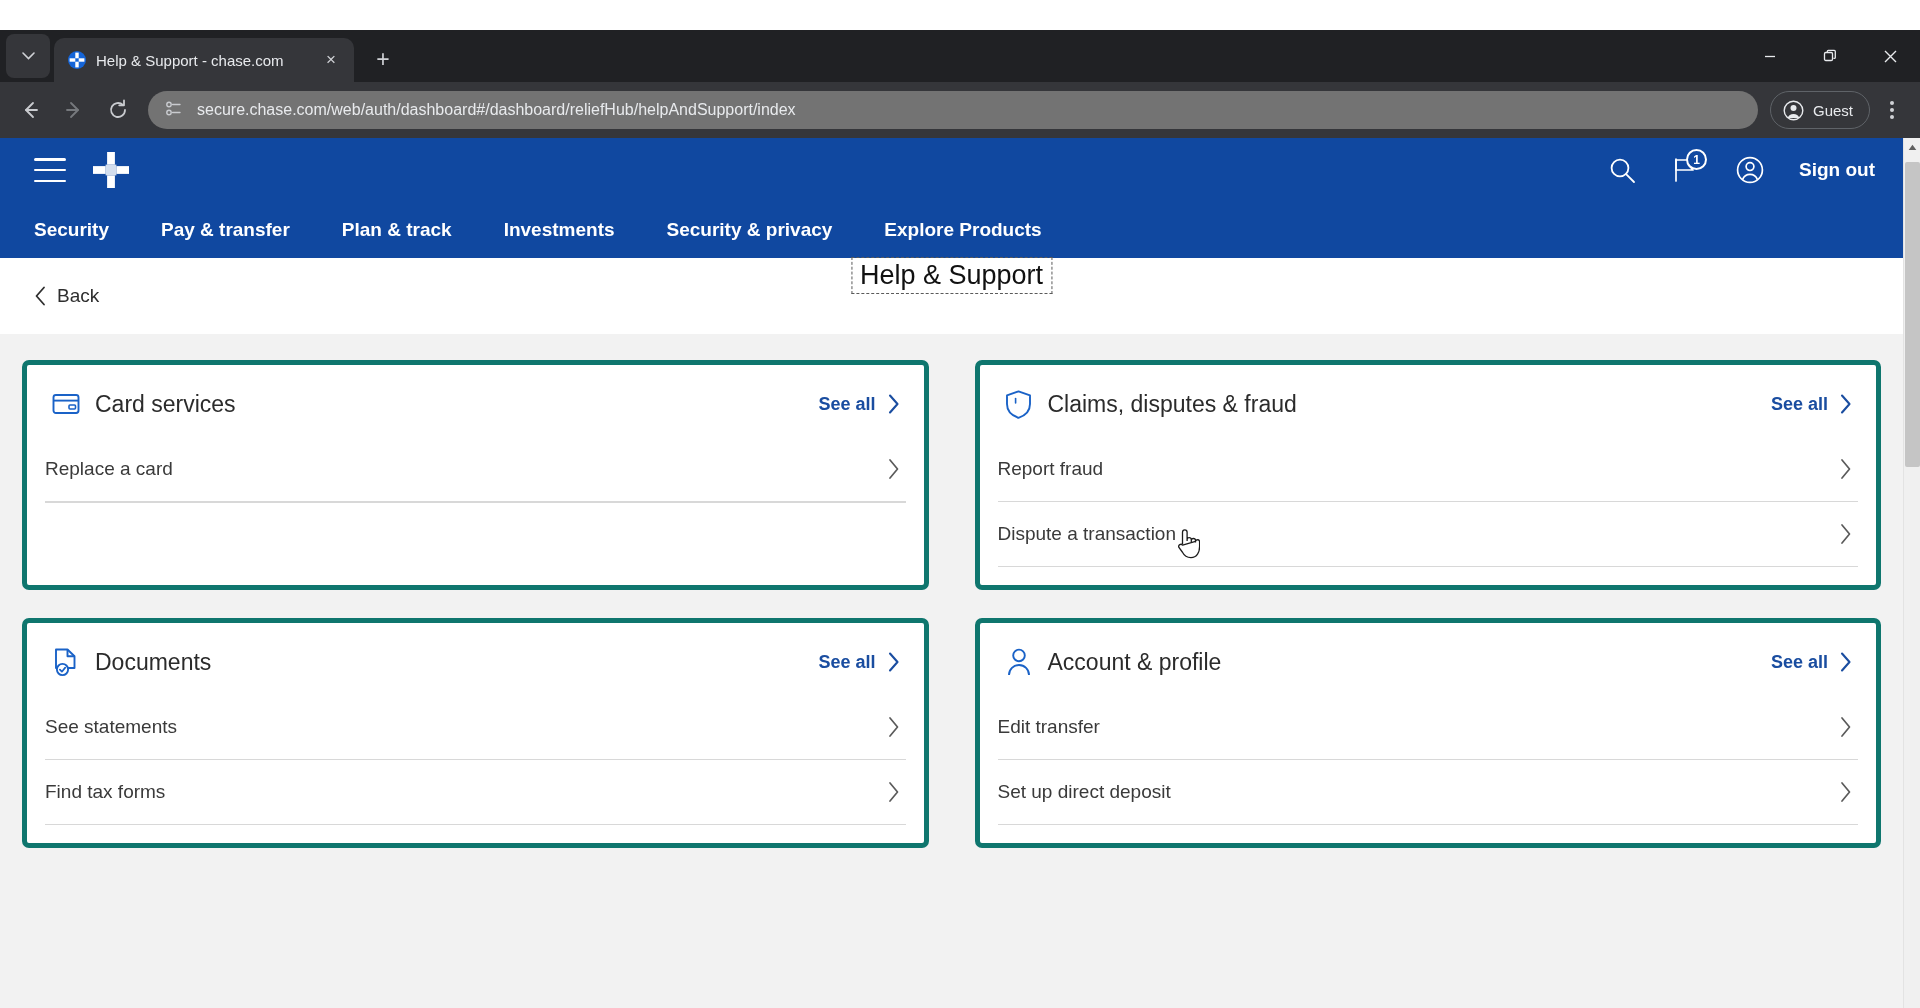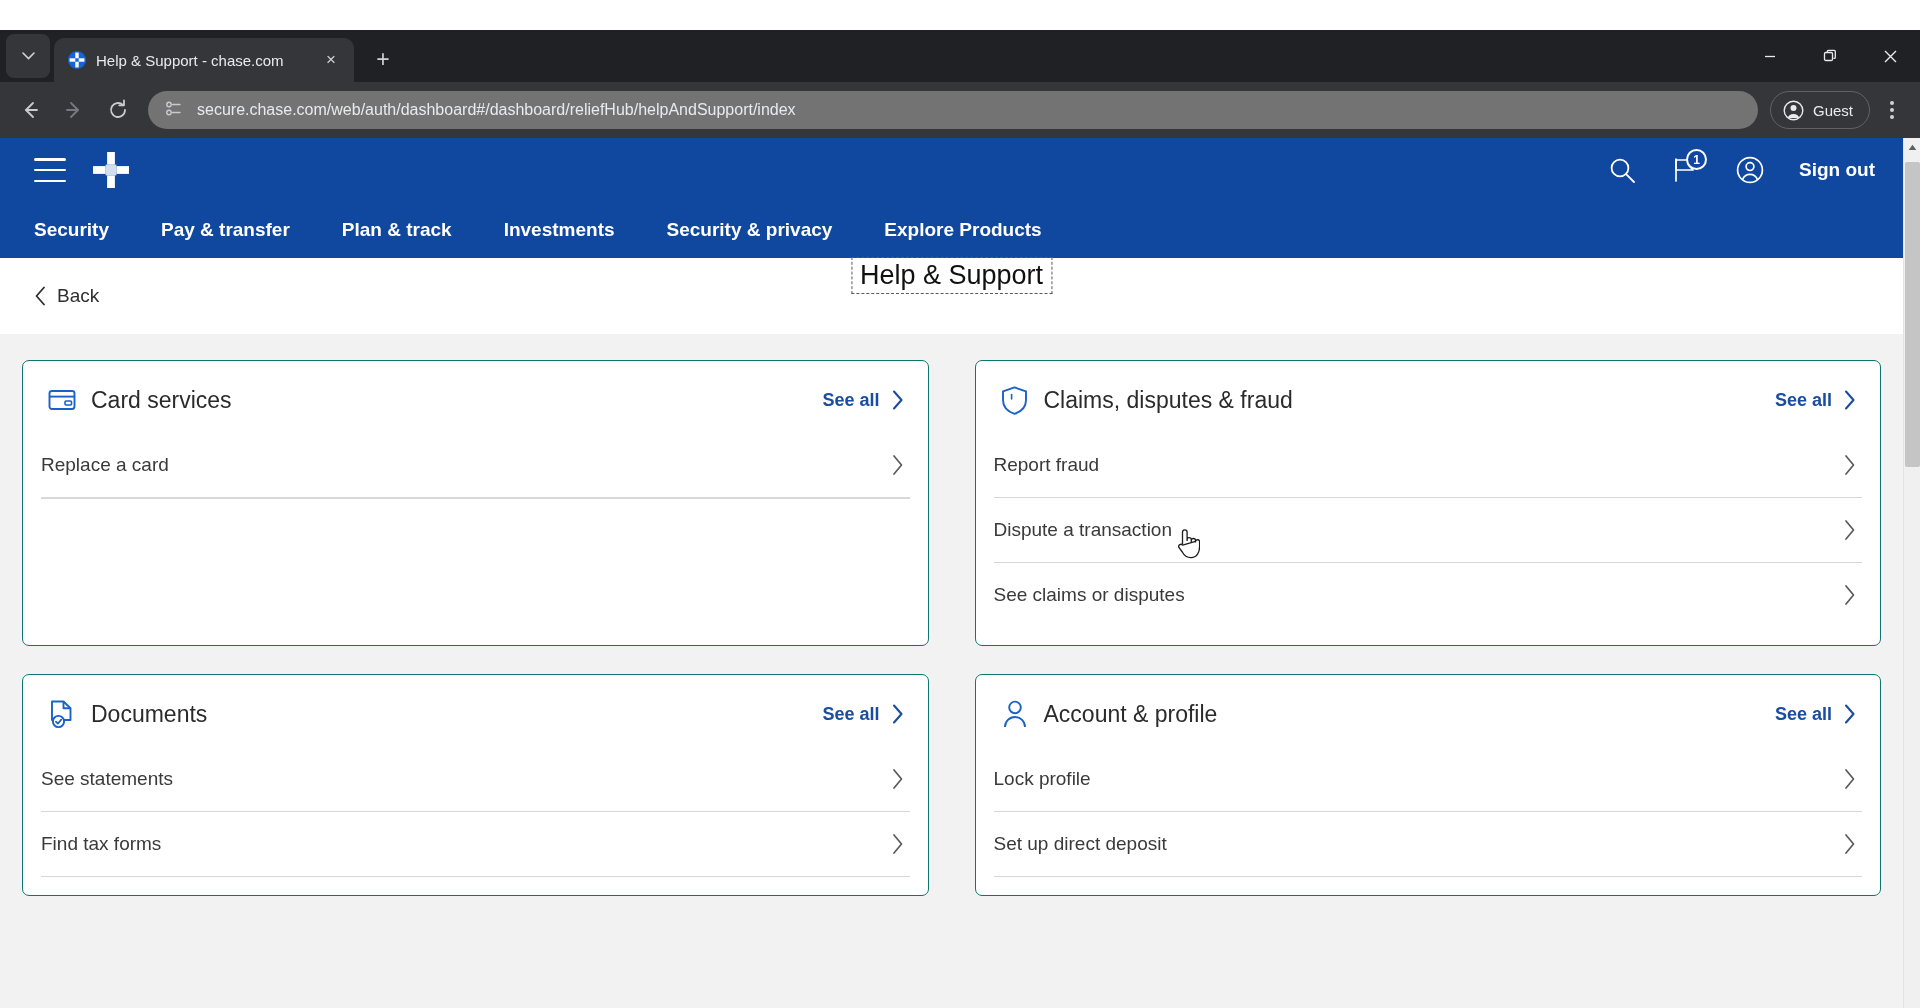--- a/index.html
+++ b/index.html
@@ -117,21 +117,21 @@
     font-size: 27px; color: #111; outline: 1px dashed #5a5a5a; padding: 2px 8px;
     white-space: nowrap;
   }
 
   
   .content {
     flex: 1; background: #f2f2f2; padding: 26px 22px 0 22px; overflow: hidden;
   }
   .grid { display: grid; grid-template-columns: 1fr 1fr; gap: 28px 46px; }
   .card {
-    background: #fff; border: 1px solid #0f766e; border-radius: 7px;
+    background: #fff; border: 5px solid #0f766e; border-radius: 7px;
     padding: 0 0 18px 0;
   }
   .card-head {
     display: flex; align-items: center; padding: 24px 24px 18px 24px;
   }
   .card-ico { width: 30px; height: 30px; flex: none; margin-right: 14px;
     display: flex; align-items: center; justify-content: center; }
   .card-title { font-size: 23px; color: #2b2b2b; white-space: nowrap; }
   .card-head .spacer { flex: 1; }
   .see-all { display: flex; align-items: center; gap: 11px; color: #1a4da0;
@@ -385,27 +385,20 @@
             </div>
             <div class="divider"></div>
             <div class="row">
               <span class="row-label">Dispute a transaction</span>
               <span class="spacer"></span>
               <svg width="13" height="22" viewBox="0 0 13 22">
                 <path d="M3 2 L10.5 11 L3 20" stroke="#5a5a5a" stroke-width="1.7" fill="none" stroke-linecap="round" stroke-linejoin="round"></path>
               </svg>
             </div>
             <div class="divider"></div>
-            <div class="row">
-              <span class="row-label">See claims or disputes</span>
-              <span class="spacer"></span>
-              <svg width="13" height="22" viewBox="0 0 13 22">
-                <path d="M3 2 L10.5 11 L3 20" stroke="#5a5a5a" stroke-width="1.7" fill="none" stroke-linecap="round" stroke-linejoin="round"></path>
-              </svg>
-            </div>
           </div>
 
           <div class="card">
             <div class="card-head">
               <span class="card-ico">
                 <svg width="26" height="29" viewBox="0 0 26 29">
                   <path d="M3 1.5 H14.5 L21.5 8.2 V20 H3 Z" stroke="#1a62c7" stroke-width="1.9" fill="none" stroke-linejoin="round"></path>
                   <path d="M14.5 1.5 V8.2 H21.5" stroke="#1a62c7" stroke-width="1.9" fill="none" stroke-linejoin="round"></path>
                   <circle cx="9.5" cy="21.5" r="5.6" stroke="#1a62c7" stroke-width="1.9" fill="#fff"></circle>
                   <path d="M6.9 21.6 L8.9 23.7 L12.2 19.6" stroke="#1a62c7" stroke-width="1.7" fill="none" stroke-linecap="round" stroke-linejoin="round"></path>
@@ -451,21 +444,21 @@
               <span class="spacer"></span>
               <span class="see-all">
                 <span>See all</span>
                 <svg width="13" height="20" viewBox="0 0 13 20">
                   <path d="M3 1.5 L10.5 10 L3 18.5" stroke="#1a4da0" stroke-width="2.1" fill="none" stroke-linecap="round" stroke-linejoin="round"></path>
                 </svg>
               </span>
             </div>
 
             <div class="row">
-              <span class="row-label">Lock profile</span>
+              <span class="row-label">Edit transfer</span>
               <span class="spacer"></span>
               <svg width="13" height="22" viewBox="0 0 13 22">
                 <path d="M3 2 L10.5 11 L3 20" stroke="#5a5a5a" stroke-width="1.7" fill="none" stroke-linecap="round" stroke-linejoin="round"></path>
               </svg>
             </div>
             <div class="divider"></div>
             <div class="row">
               <span class="row-label">Set up direct deposit</span>
               <span class="spacer"></span>
               <svg width="13" height="22" viewBox="0 0 13 22">

